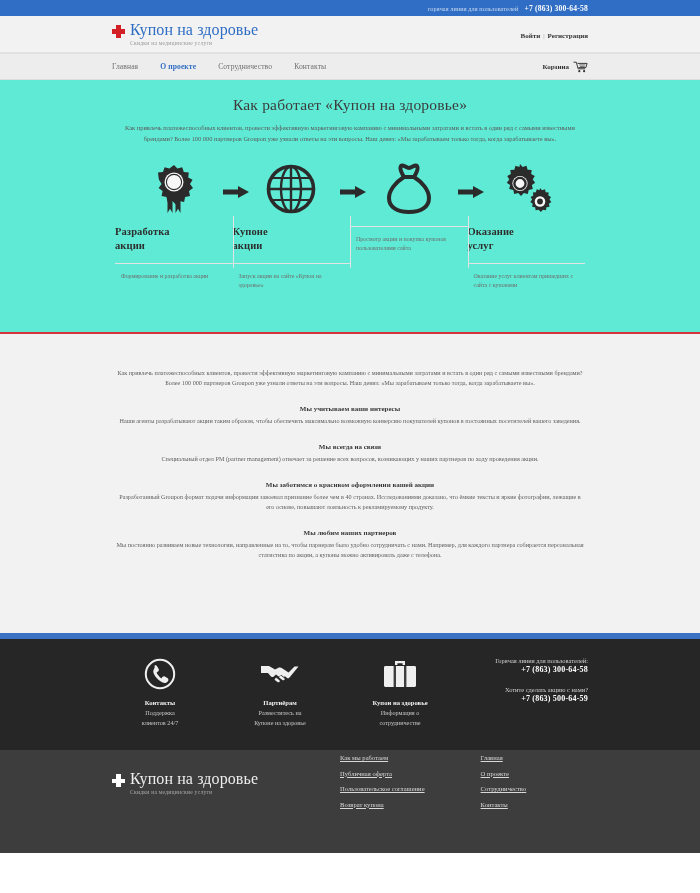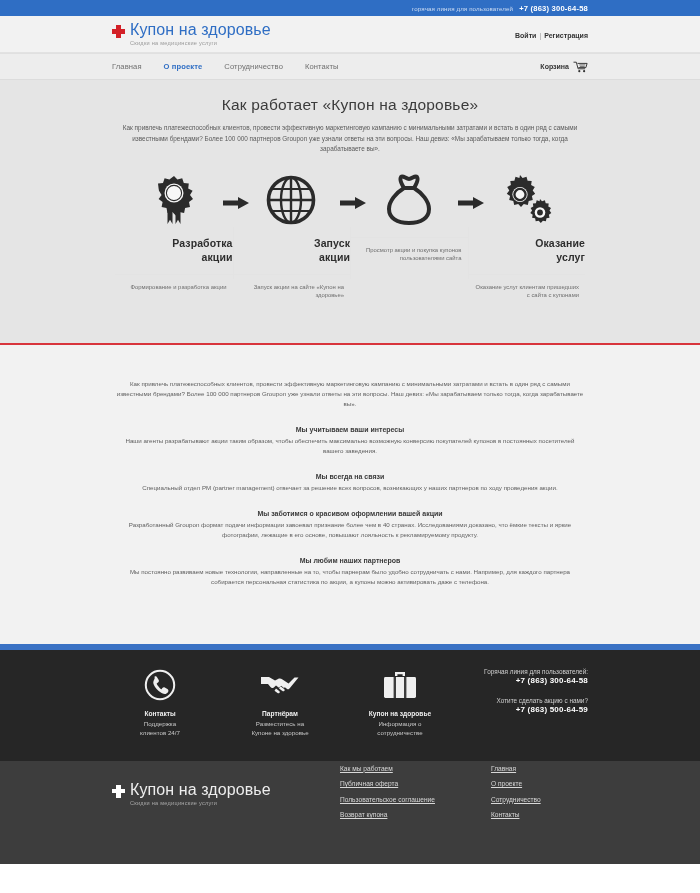--- a/index.html
+++ b/index.html
@@ -3,21 +3,21 @@
 <meta charset="utf-8">
 <style>
   * { box-sizing: border-box; margin: 0; padding: 0; }
   html, body {
     width: 700px;
     height: 893px;
     font-family: "Liberation Sans", sans-serif;
     background: #ffffff;
     overflow: hidden;
   }
-  .page { width: 700px; height: 893px; position: relative; }
+  .page { width: 700px; height: 893px; position: relative; font-family: Liberation Serif, serif; }
 
   
   .topbar {
     height: 16px;
     background: #2f6ec4;
     display: flex;
     align-items: center;
     justify-content: flex-end;
     padding-right: 112px;
     gap: 6px;
@@ -108,21 +108,21 @@
     position: absolute;
     right: 112px;
     display: flex;
     align-items: center;
     gap: 4px;
   }
   .cart-label { font-size: 7px; color: #333; font-weight: bold; }
   .cart-icon { width: 15px; height: 12px; }
 
   
-  .hero { background: #e5e5e5; padding-top: 16px; }
+  .hero { background: #5eead4; padding-top: 16px; }
   .hero-title {
     text-align: center;
     font-size: 15.5px;
     color: #3c3c3c;
     font-weight: normal;
     letter-spacing: .2px;
   }
   .hero-lead {
     width: 460px;
     margin: 9px auto 0;
@@ -133,21 +133,21 @@
   }
 
   
   .steps {
     width: 470px;
     margin: 18px auto 0;
     display: flex;
   }
   .step {
     flex: 1;
-    text-align: right;
+    text-align: left;
     position: relative;
   }
   .step + .step::before {
     content: "";
     position: absolute;
     left: 0; top: 54px;
     width: 1px; height: 52px;
     background: #e3e3e3;
   }
   .step-iconwrap {
@@ -367,21 +367,21 @@
             <ellipse cx="25" cy="25" rx="10" ry="22.5" fill="none" stroke="#2b2b2b" stroke-width="2.4"></ellipse>
             <line x1="25" y1="2.5" x2="25" y2="47.5" stroke="#2b2b2b" stroke-width="2.4"></line>
             <line x1="2.5" y1="25" x2="47.5" y2="25" stroke="#2b2b2b" stroke-width="2.4"></line>
             <path d="M6.5 14 h37 M6.5 36 h37" fill="none" stroke="#2b2b2b" stroke-width="2.2"></path>
           </svg>
           <svg class="arrow" viewBox="0 0 26 12">
             <path fill="#2b2b2b" d="M0 3.6 h15 V0 l11 6 -11 6 V8.4 H0z"></path>
           </svg>
         </div>
         <div class="step-title">
-          <span>Запуск</span><br>
+          <span>Купоне</span><br>
           <span>акции</span>
         </div>
         <div class="step-divider"></div>
         <div class="step-desc">Запуск акции на сайте «Купон на здоровье»</div>
       </div>
 
       <div class="step">
         <div class="step-iconwrap">
           <svg class="step-icon" width="46" height="52" viewBox="0 0 46 52">
             <path fill="none" stroke="#2b2b2b" stroke-width="4" stroke-linejoin="round" d="M18 14 C10 19 3 27 3 35 C3 44 11 49 23 49 C35 49 43 44 43 35 C43 27 36 19 28 14z"></path>

